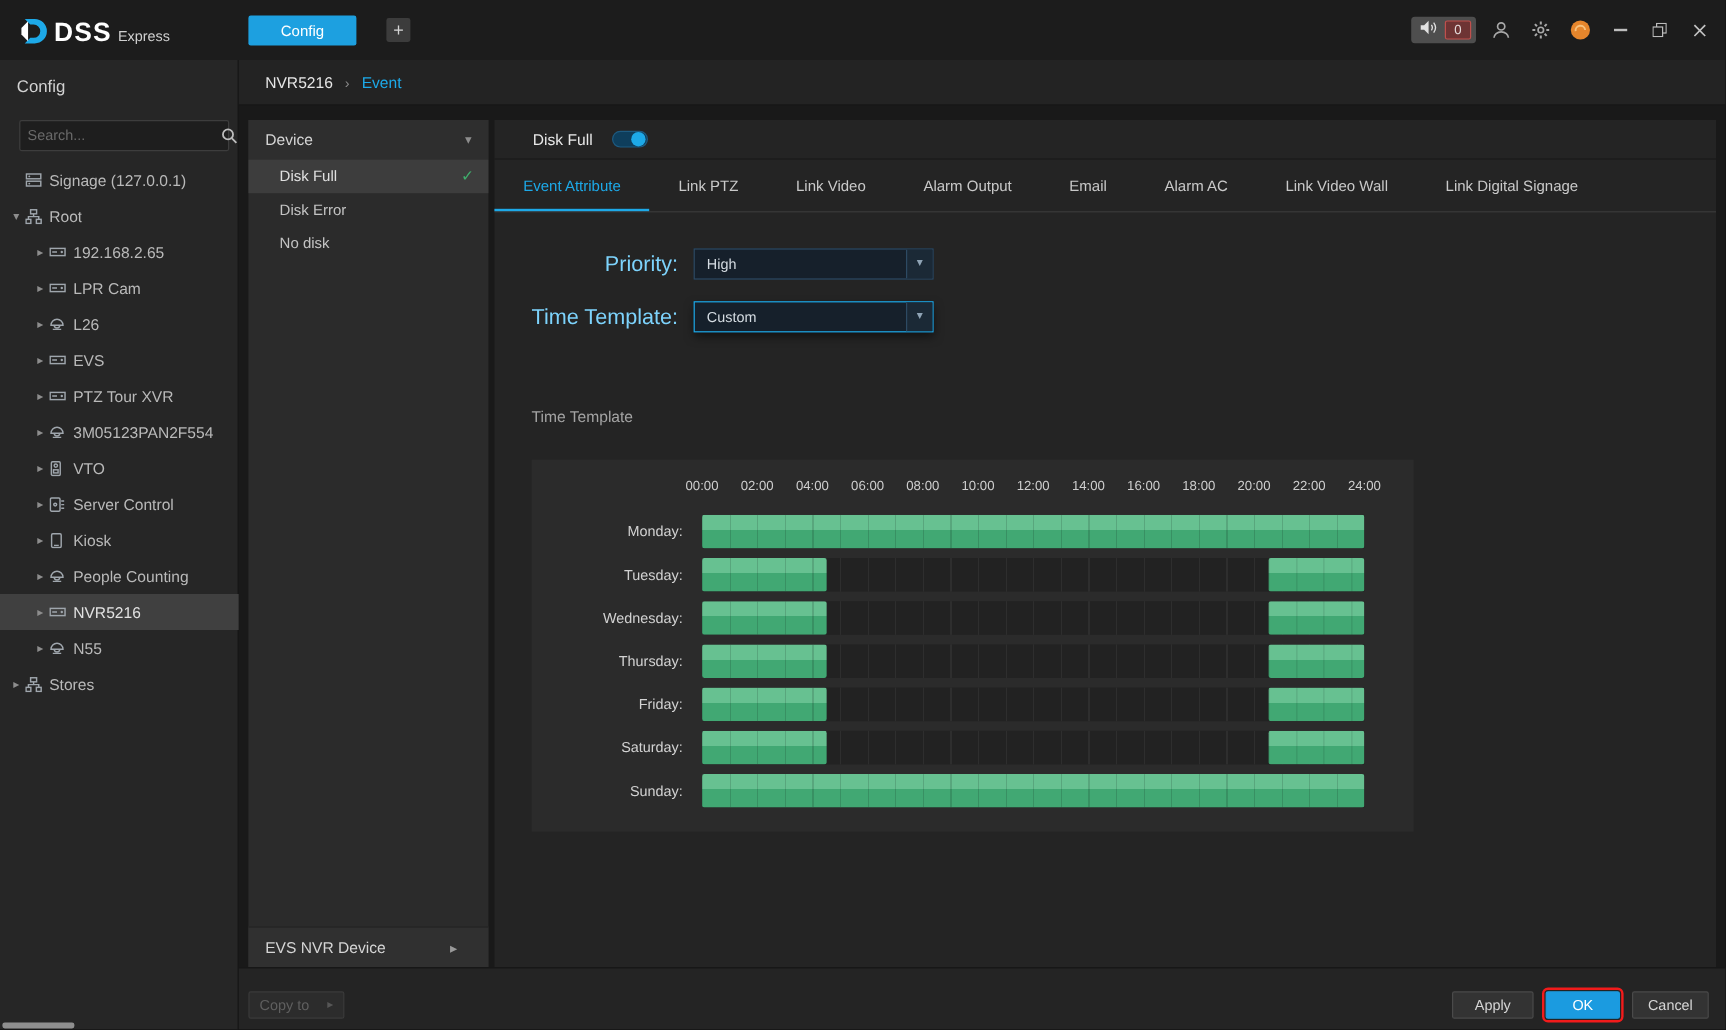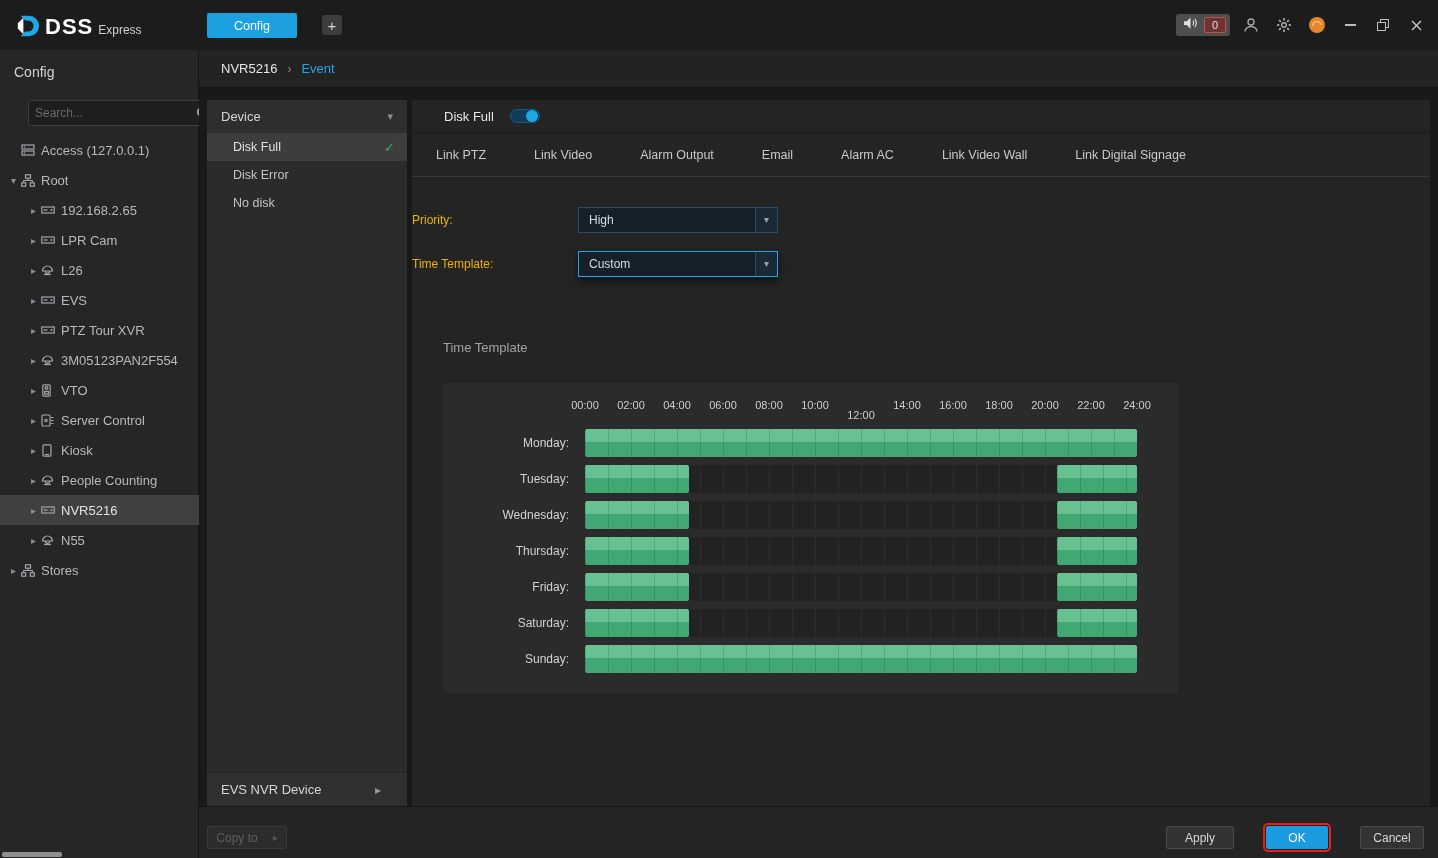--- a/index.html
+++ b/index.html
@@ -21,21 +21,21 @@
   .alarm-btn{height:22px;background:#4e4e4e;border-radius:3px;display:flex;align-items:center;
     padding:0 4px 0 7px;gap:6px;cursor:pointer;}
   .alarm-badge{background:#6e3434;border:1px solid #c0504d;color:#e3d9d9;font-size:11px;
     padding:0 7px;border-radius:2px;height:16px;line-height:14px;}
   .icon-btn{width:24px;height:26px;display:flex;align-items:center;justify-content:center;cursor:pointer;}
   .minus{width:11px;height:2px;background:#bdbdbd;display:block;}
 
   
   .sidebar{position:absolute;top:50px;left:0;width:199px;height:808px;background:#262626;border-right:1px solid #141414;}
   .sidebar-title{position:absolute;left:14px;top:14px;font-size:14px;color:#d2d2d2;}
-  .search-box{position:absolute;left:28px;top:50px;width:175px;height:26px;background:#1e1e1e;
+  .search-box{position:absolute;left:16px;top:50px;width:175px;height:26px;background:#1e1e1e;
     border:1px solid #3d3d3d;border-radius:2px;display:flex;align-items:center;}
   .search-box input{flex:1;background:transparent;border:none;outline:none;color:#bbb;
     font-size:12px;padding:0 6px;font-family:inherit;}
   .search-box input::placeholder{color:#6a6a6a;}
   .search-icon{width:26px;display:flex;align-items:center;justify-content:center;cursor:pointer;}
   .tree{position:absolute;left:0;top:85px;width:199px;}
   .tree-row{display:flex;align-items:center;height:30px;cursor:pointer;font-size:13px;color:#b9b9b9;}
   .tree-row.selected{background:#404040;color:#e2e2e2;}
   .tree-row.indent0{padding-left:6px;}
   .tree-row.indent1{padding-left:26px;}
@@ -74,21 +74,21 @@
     position:relative;display:inline-block;cursor:pointer;}
   .toggle .knob{position:absolute;right:1px;top:0px;width:12px;height:12px;border-radius:50%;background:#1da9e8;}
   .tabs{height:44px;border-bottom:1px solid #3a3a3a;display:flex;}
   .tab{display:flex;align-items:center;padding:0 24px;font-size:12.5px;color:#c9c9c9;position:relative;cursor:pointer;}
   .tab.active{color:#1da9e8;}
   .tab.active::after{content:"";position:absolute;left:0;right:0;bottom:0;height:2px;background:#1da9e8;}
 
   .form-row{position:absolute;left:0;display:flex;align-items:center;}
   .row-priority{top:107px;}
   .row-tt{top:151px;}
-  .form-row label{display:block;width:153px;color:#eab308;font-size:12px;}
+  .form-row label{display:block;width:153px;text-align:right;color:#7dd3fc;font-size:18px;}
   .dropdown{width:200px;height:26px;margin-left:13px;background:#16202b;border:1px solid #2d4a63;
     display:flex;align-items:center;cursor:pointer;}
   .dd-value{padding-left:10px;font-size:12px;color:#d6dde3;flex:1;}
   .dd-caret{width:22px;text-align:center;color:#8fa3b5;font-size:10px;border-left:1px solid #2d4a63;
     height:24px;line-height:24px;background:#1b2936;}
   .dropdown.focused{border-color:#1da9e8;box-shadow:0 4px 8px rgba(0,0,0,.55);}
 
   .section-title{position:absolute;left:31px;top:240px;font-size:13px;color:#a3a3a3;}
   .schedule{position:absolute;left:31px;top:283px;width:735px;height:310px;background:#2b2b2b;}
   .time-axis{position:absolute;top:16px;left:0;right:0;height:16px;}
@@ -101,21 +101,21 @@
   .bar{position:absolute;top:0;height:28px;border-radius:2px;
     background-image:repeating-linear-gradient(90deg,rgba(0,0,0,0.14) 0 1px,transparent 1px 23px),
       linear-gradient(180deg,#67c191 0 45%,#41a873 45% 100%);}
 
   
   .bottom-bar{position:absolute;left:0;top:756px;width:1239px;height:52px;background:#242424;border-top:1px solid #161616;}
   .copy-btn{position:absolute;left:8px;top:19px;width:80px;height:23px;background:#2c2c2c;border:1px solid #3a3a3a;
     color:#5f5f5f;font-size:12px;display:flex;align-items:center;justify-content:center;gap:15px;
     border-radius:2px;font-family:inherit;cursor:default;}
   .copy-btn .caret-r{color:#565656;font-size:10px;}
-  .right-btns{position:absolute;right:14px;top:19px;display:flex;gap:32px;align-items:center;}
+  .right-btns{position:absolute;right:14px;top:19px;display:flex;gap:10px;align-items:center;}
   .btn{height:23px;background:#333;border:1px solid #4a4a4a;color:#d6d6d6;font-size:12px;border-radius:2px;
     font-family:inherit;cursor:pointer;}
   .btn-apply{width:68px;} .btn-ok{width:62px;} .btn-cancel{width:64px;}
   .btn.primary{background:#1b9be0;border-color:#1b9be0;color:#fff;}
   .ok-highlight{outline:2px solid #f21b1b;outline-offset:1px;}
 </style>
 </head>
 <body>
 
 <div class="app">
@@ -205,21 +205,21 @@
           <span class="tree-icon">
             <svg width="14" height="12" viewBox="0 0 14 12">
               <g fill="none" stroke="#9fa6ad" stroke-width="1.2">
                 <rect x="1" y="1" width="12" height="4"></rect>
                 <rect x="1" y="7" width="12" height="4"></rect>
                 <circle cx="3.4" cy="3" r="0.8" fill="#9fa6ad" stroke="none"></circle>
                 <circle cx="3.4" cy="9" r="0.8" fill="#9fa6ad" stroke="none"></circle>
               </g>
             </svg>
           </span>
-          <span class="tree-label">Access (127.0.0.1)</span>
+          <span class="tree-label">Signage (127.0.0.1)</span>
         </div>
         <div class="tree-row indent0">
           <span class="expander">▾</span>
           <span class="tree-icon">
             <svg width="14" height="13" viewBox="0 0 14 13">
               <g fill="none" stroke="#9fa6ad" stroke-width="1.2">
                 <rect x="4.5" y="0.8" width="5" height="3.4"></rect>
                 <rect x="0.7" y="8.8" width="4" height="3.4"></rect>
                 <rect x="9.3" y="8.8" width="4" height="3.4"></rect>
                 <path d="M7 4.2 V6.5 M2.7 8.8 V6.5 H11.3 V8.8"></path>
@@ -433,20 +433,21 @@
     </section>
 
     <section class="content">
       <div class="event-head">
         <span class="event-name">Disk Full</span>
         <span class="toggle on">
             <span class="knob"></span>
           </span>
       </div>
       <div class="tabs">
+          <div class="tab active">Event Attribute</div>
           <div class="tab">Link PTZ</div>
           <div class="tab">Link Video</div>
           <div class="tab">Alarm Output</div>
           <div class="tab">Email</div>
           <div class="tab">Alarm AC</div>
           <div class="tab">Link Video Wall</div>
           <div class="tab">Link Digital Signage</div>
         </div>
 
       <div class="form-row row-priority">
@@ -468,21 +469,21 @@
       <div class="section-title">Time Template</div>
 
       <div class="schedule">
         <div class="time-axis">
             <span class="time-label" style="left: 122px;">00:00</span>
             <span class="time-label" style="left: 168px;">02:00</span>
             <span class="time-label" style="left: 214px;">04:00</span>
             <span class="time-label" style="left: 260px;">06:00</span>
             <span class="time-label" style="left: 306px;">08:00</span>
             <span class="time-label" style="left: 352px;">10:00</span>
-            <span class="time-label" style="left: 398px; margin-top: 10px;">12:00</span>
+            <span class="time-label" style="left: 398px;">12:00</span>
             <span class="time-label" style="left: 444px;">14:00</span>
             <span class="time-label" style="left: 490px;">16:00</span>
             <span class="time-label" style="left: 536px;">18:00</span>
             <span class="time-label" style="left: 582px;">20:00</span>
             <span class="time-label" style="left: 628px;">22:00</span>
             <span class="time-label" style="left: 674px;">24:00</span>
           </div>
         <div class="sched-rows">
             <div class="sched-row">
               <div class="day-label">Monday:</div>

